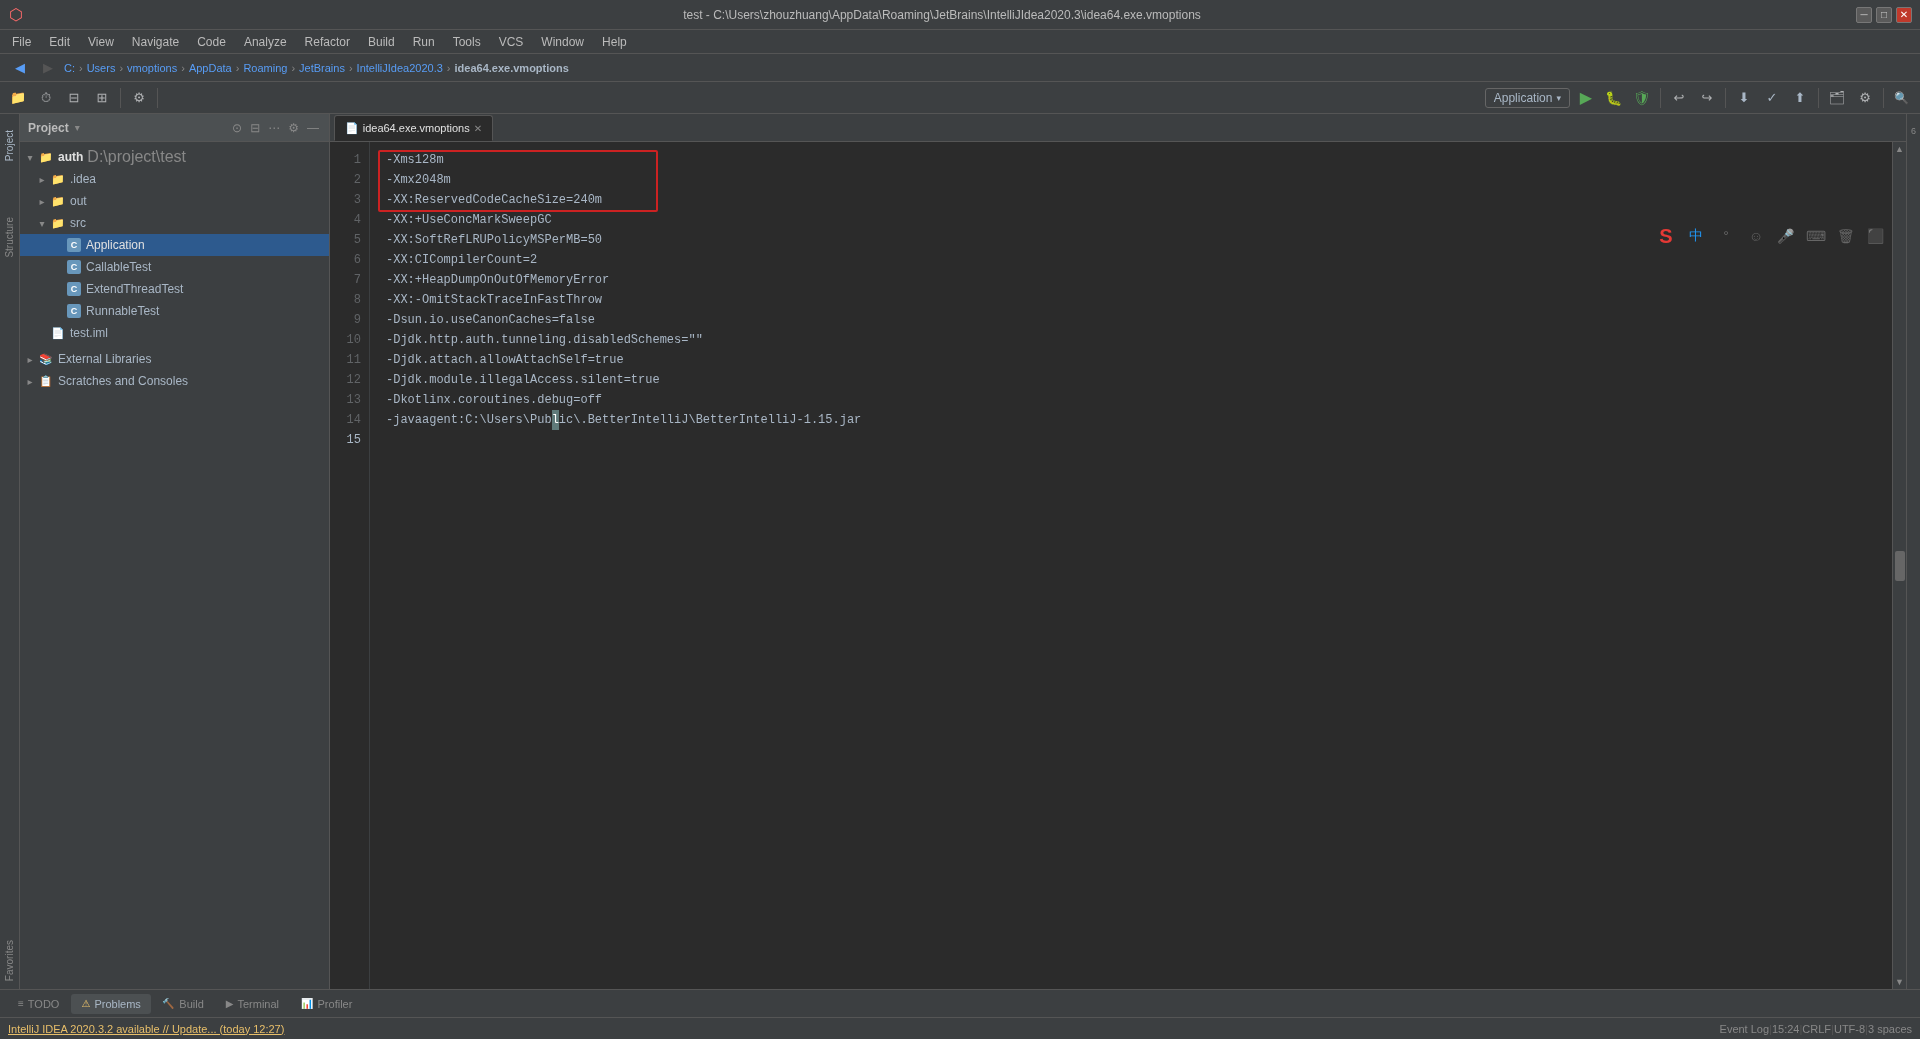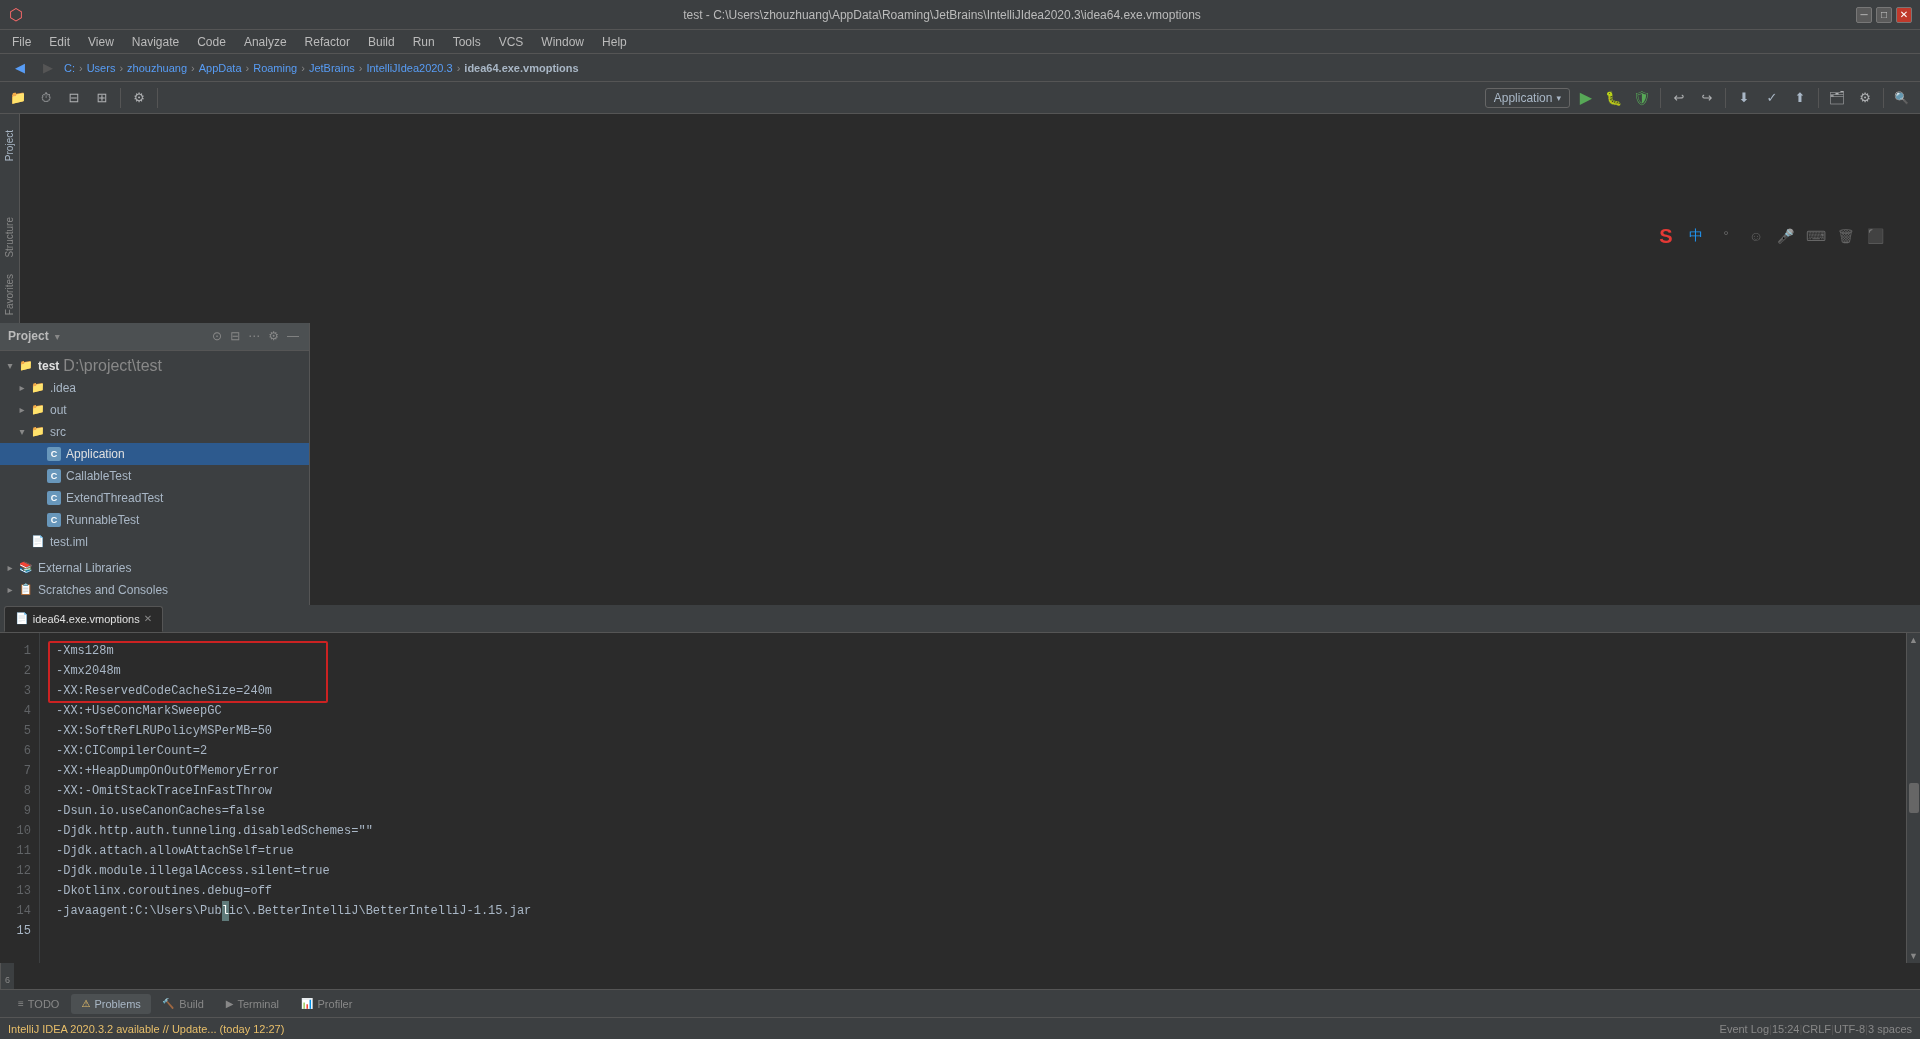--- a/index.html
+++ b/index.html
@@ -73,21 +73,20 @@
     }
     .run-btn { width: 24px; height: 24px; border-radius: 3px; border: none; display: flex; align-items: center; justify-content: center; cursor: pointer; font-size: 13px; }
     .run-btn-green { background: transparent; color: #57a857; }
     .run-btn-debug { background: transparent; color: #57a857; }
     .run-btn-coverage { background: transparent; color: #57a857; }
 
     
     #main {
       display: flex;
       height: calc(1039px - 30px - 24px - 28px - 32px - 28px - 22px);
-      flex-direction: column;
     }
 
     
     #left-panel-tabs {
       width: 20px;
       background: #3c3f41;
       display: flex;
       flex-direction: column;
       align-items: center;
       padding-top: 8px;
@@ -260,21 +259,21 @@
       align-items: center;
       justify-content: space-between;
       padding: 0 8px;
       border-top: 1px solid #555;
       font-size: 11px;
       color: #888;
     }
     #statusbar-left { display: flex; align-items: center; gap: 8px; }
     #statusbar-right { display: flex; align-items: center; gap: 0; }
     .status-item { cursor: pointer; }
-    .status-warning { color: #e8bf6a; }
+    .status-warning { color: #e8bf6a; text-decoration: underline; }
     .ime-icon { width: 28px; height: 28px; display: flex; align-items: center; justify-content: center; font-size: 14px; cursor: pointer; }
     .folder-icon-blue {
       color: #7aa0d4;
     }
   </style>
 </head>
 <body>
 
 <div id="titlebar">
   <div id="titlebar-left">
@@ -304,21 +303,21 @@
   <div class="menu-item">Help</div>
 </div>
 
 <div id="navbar">
   <div class="toolbar-btn" style="color:#589df6;">◀</div>
   <div class="toolbar-btn" style="color:#555;">▶</div>
   <div class="breadcrumb-item">C:</div>
   <span class="breadcrumb-sep">›</span>
   <div class="breadcrumb-item">Users</div>
   <span class="breadcrumb-sep">›</span>
-  <div class="breadcrumb-item">zhouzhuang</div>
+  <div class="breadcrumb-item">vmoptions</div>
   <span class="breadcrumb-sep">›</span>
   <div class="breadcrumb-item">AppData</div>
   <span class="breadcrumb-sep">›</span>
   <div class="breadcrumb-item">Roaming</div>
   <span class="breadcrumb-sep">›</span>
   <div class="breadcrumb-item">JetBrains</div>
   <span class="breadcrumb-sep">›</span>
   <div class="breadcrumb-item">IntelliJIdea2020.3</div>
   <span class="breadcrumb-sep">›</span>
   <div class="breadcrumb-file">idea64.exe.vmoptions</div>
@@ -373,21 +372,21 @@
       <span class="project-header-btn" title="Collapse All">⊟</span>
       <span class="project-header-btn" title="Options">⋯</span>
       <span class="project-header-btn" title="Settings">⚙</span>
       <span class="project-header-btn" title="Close">—</span>
     </div>
     <div id="project-tree">
 
       <div class="tree-item" style="padding-left:4px;">
         <span class="tree-arrow arrow-down"></span>
         <span class="tree-icon" style="color:#d4a957;">📁</span>
-        <span style="font-weight:bold; color:#e0e0e0;">test</span>
+        <span style="font-weight:bold; color:#e0e0e0;">auth</span>
         <span style="color:#888; font-size:16px; margin-left:4px;">D:\project\test</span>
       </div>
 
       <div class="tree-item tree-indent-1">
         <span class="tree-arrow arrow-right"></span>
         <span class="tree-icon folder-icon-blue">📁</span>
         <span>.idea</span>
       </div>
 
       <div class="tree-item tree-indent-1">

